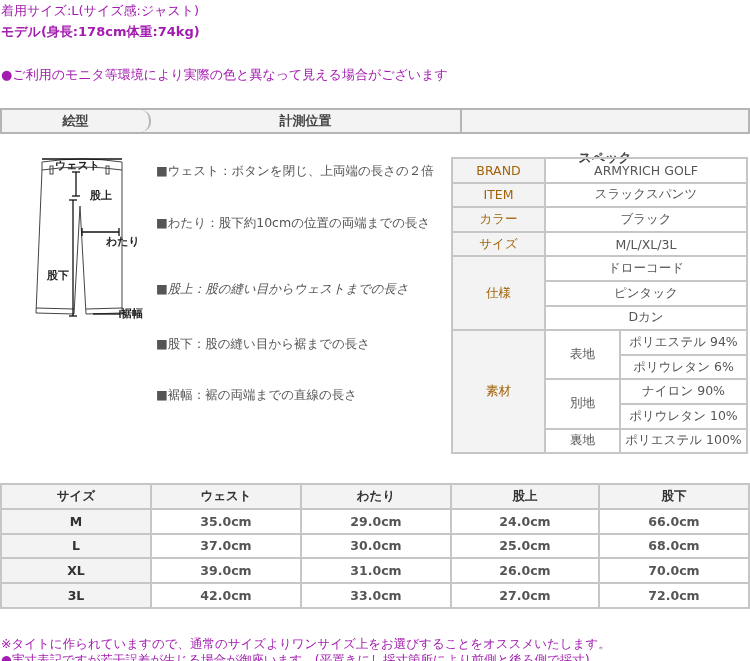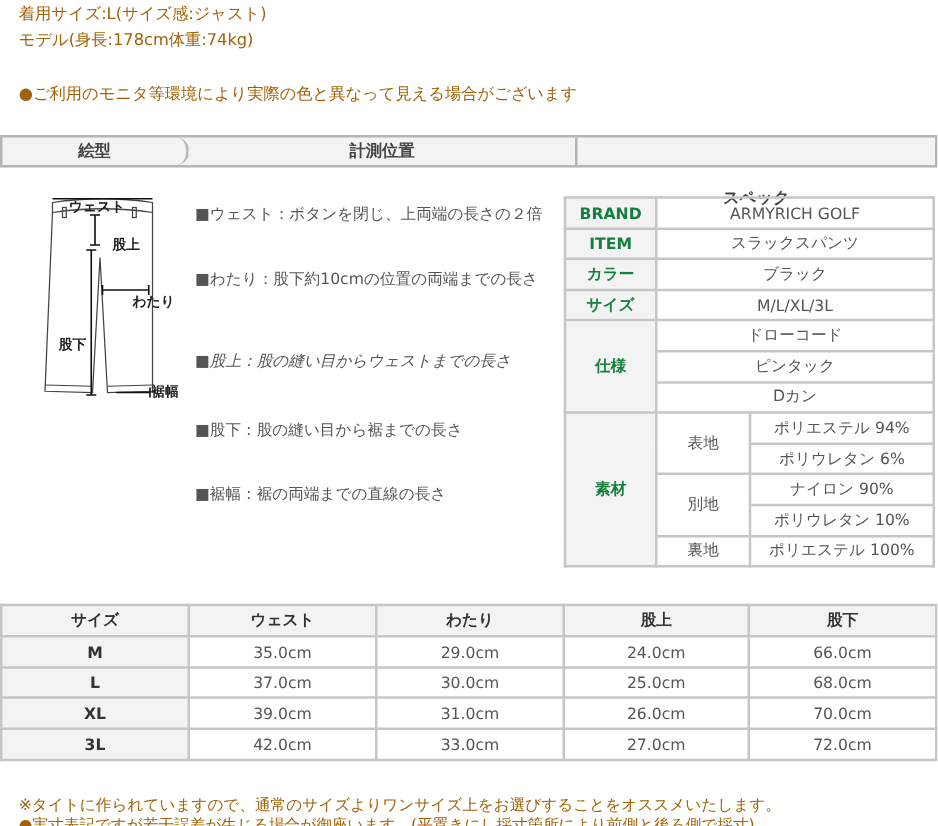--- a/index.html
+++ b/index.html
@@ -1,39 +1,39 @@
 <!DOCTYPE html>
 <html><head>
 <meta charset="utf-8">
 <style>
   * { box-sizing: border-box; margin: 0; padding: 0; }
   body { width: 750px; height: 661px; background: #fff; font-family: "DejaVu Sans", sans-serif; color: #333; position: relative; overflow: hidden; }
-  .red { color: #a16207; font-size: 13px; position: absolute; left: 15px; white-space: nowrap; }
+  .red { color: #a21caf; font-size: 13px; position: absolute; left: 1px; white-space: nowrap; }
   .hdr { position: absolute; top: 108px; left: 0; width: 750px; height: 26px; display: flex; border: 2px solid #b5b5b5; background: #f3f3f3; }
   .hdr div { display: flex; align-items: center; justify-content: center; font-size: 13px; font-weight: bold; color: #444; border-right: 2px solid #b5b5b5; }
   .hdr div:last-child { border-right: none; }
   .illus { position: absolute; left: 30px; top: 148px; width: 130px; height: 180px; }
   .illus .lbl { position: absolute; font-size: 11px; color: #222; font-weight: bold; white-space: nowrap; }
   .desc { position: absolute; left: 156px; top: 160px; width: 286px; font-size: 12.5px; color: #555; line-height: 22px; }
   .desc p { margin: 0; }
   .spec { position: absolute; left: 451px; top: 157px; width: 297px; border-collapse: collapse; font-size: 12.5px; }
   .spec td { border: 2px solid #c6c6c6; text-align: center; height: 24.6px; color: #555; padding: 0; }
-  .spec td.lab { background: #f3f3f3; font-weight: bold; color: #15803d; width: 73px; }
+  .spec td.lab { background: #f3f3f3; font-weight: normal; color: #a16207; width: 93px; }
   .spec td.sub { width: 75px; }
   .sizes { position: absolute; left: 0; top: 483px; width: 750px; border-collapse: collapse; font-size: 12.5px; table-layout: fixed; }
-  .sizes th, .sizes td { border: 2px solid #c6c6c6; text-align: center; height: 24.8px; padding: 0; }
+  .sizes th, .sizes td { border: 2px solid #c6c6c6; text-align: center; height: 24.8px; padding: 0; font-weight: bold; }
   .sizes th { background: #f3f3f3; font-weight: bold; color: #333; }
   .sizes td { color: #555; }
   .sizes td.sz { background: #f3f3f3; font-weight: bold; color: #333; }
 </style>
 </head>
 <body>
 
 <div class="red" style="top:2px;">着用サイズ:L(サイズ感:ジャスト)</div>
-<div class="red" style="top:23px;">モデル(身長:178cm体重:74kg)</div>
+<div class="red" style="top:23px;font-weight:bold;">モデル(身長:178cm体重:74kg)</div>
 <div class="red" style="top:66px;">●ご利用のモニタ等環境により実際の色と異なって見える場合がございます</div>
 
 <div class="hdr">
   <div style="width:149px;border-radius:10px;">絵型</div>
   <div style="width:311px;text-align:center;">計測位置</div>
   <div style="flex:1;margin-top:48px;">スペック</div>
 </div>
 
 <div class="illus">
   <svg width="130" height="180" viewBox="0 0 130 180">

